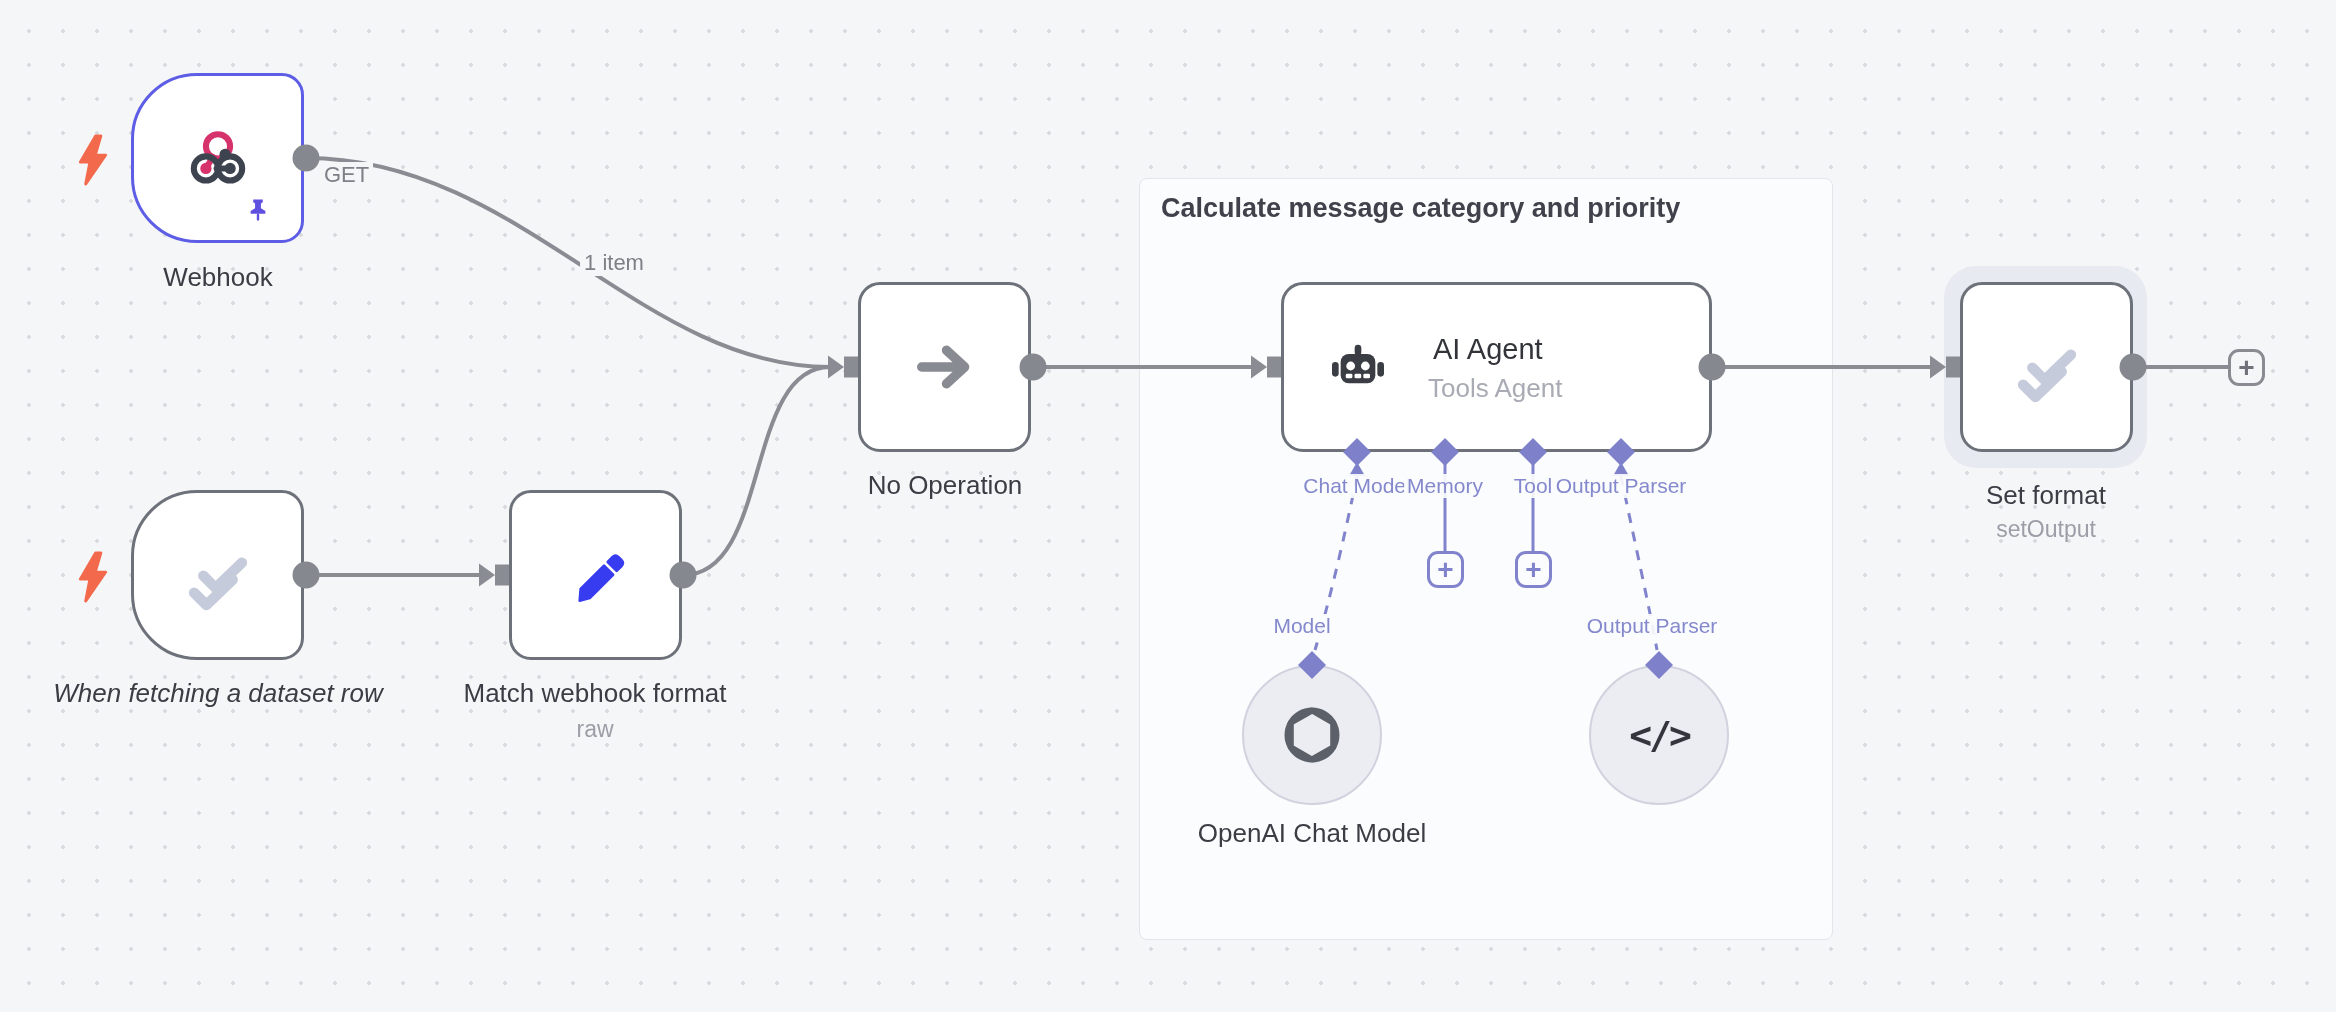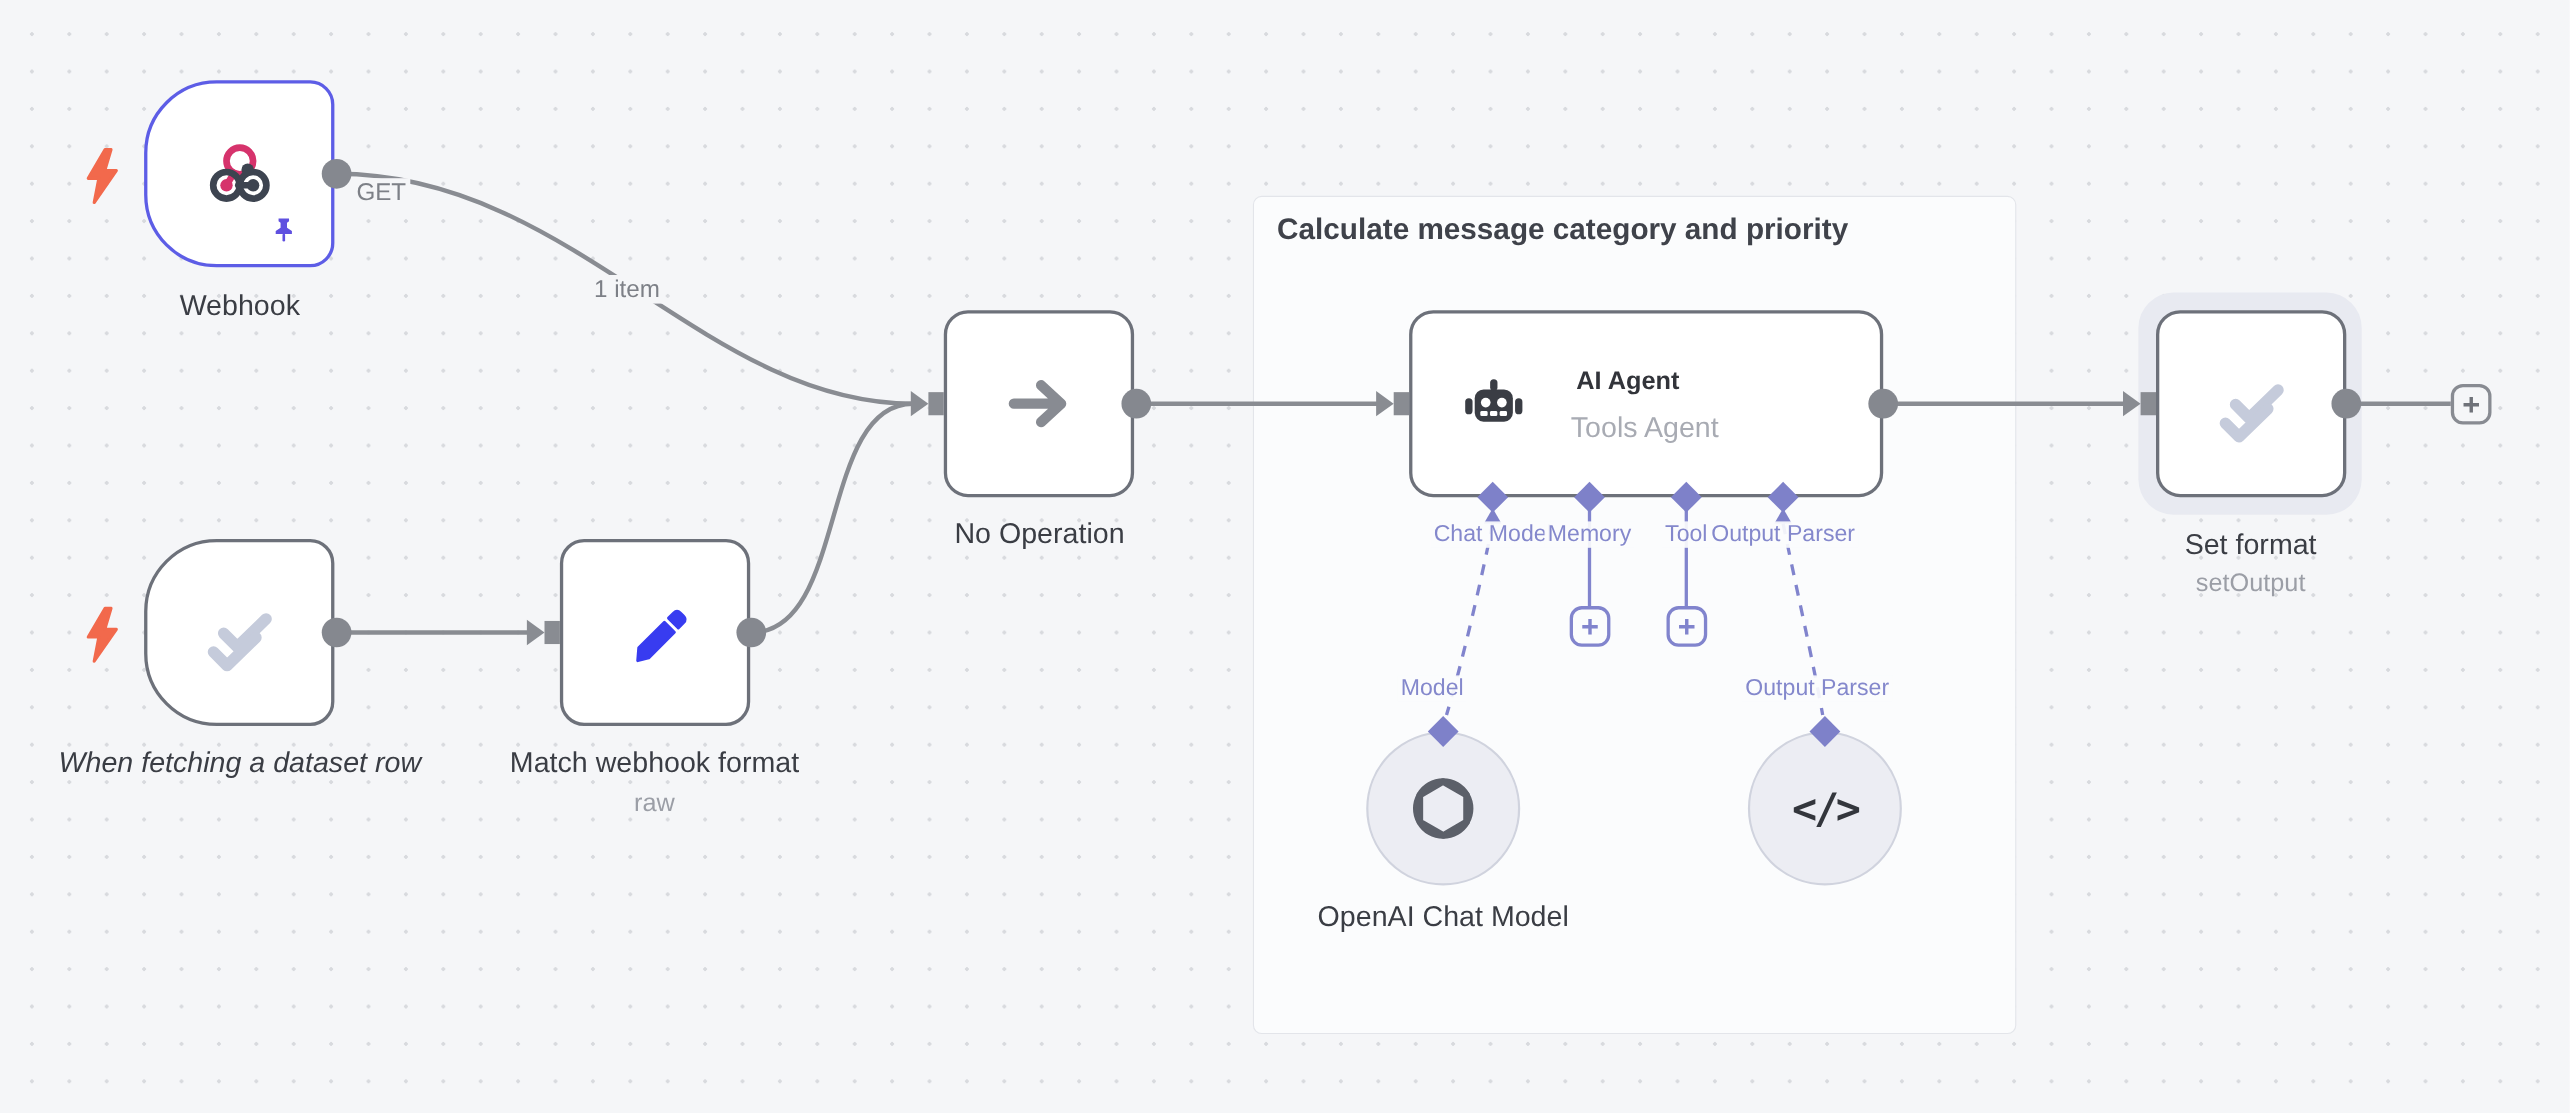--- a/index.html
+++ b/index.html
@@ -43,33 +43,33 @@
   }
   .node-label.wrap{white-space:normal;font-style:italic;}
   .node-sub{
     position:absolute;transform:translateX(-50%);font-size:23px;color:#9b9ea6;
     text-align:center;white-space:nowrap;z-index:4;
   }
   .edge-label{
     position:absolute;font-size:22px;color:#7d8087;background:#f5f6f8;
     padding:0 4px;z-index:4;white-space:nowrap;
   }
-  .center{transform:translateX(-50%);}
+  .center{transform:translateX(-50%);margin-left:44px;}
   .conn-label{
     position:absolute;transform:translateX(-50%);font-size:21px;color:#8488cc;
     background:rgba(251,252,253,.92);padding:0 3px;white-space:nowrap;z-index:4;
   }
   .plus-box{
     position:absolute;width:37px;height:37px;border-radius:11px;box-sizing:border-box;
     display:flex;align-items:center;justify-content:center;
     font-size:28px;font-weight:600;z-index:4;line-height:1;
   }
   .plus-purple{border:3px solid #8184cd;color:#8184cd;background:#fbfcfd;}
   .plus-gray{border:3px solid #888b92;color:#6f7279;background:#f5f6f8;}
-  .ai-title{position:absolute;left:149px;top:48px;font-size:23px;font-weight:700;color:#32343a;text-align:center;}
+  .ai-title{position:absolute;left:149px;top:48px;font-size:29px;font-weight:400;color:#32343a;text-align:center;}
   .ai-sub{position:absolute;left:144px;top:88px;font-size:26px;color:#a8abb3;}
   .ai-icon{position:absolute;left:42px;top:49px;}
   .bolt{position:absolute;z-index:2;}
   .pin{position:absolute;right:30px;bottom:13px;}
   .code-glyph{font-family:"DejaVu Sans Mono",monospace;font-weight:700;font-size:38px;color:#33363c;letter-spacing:-3px;}
 </style>
 </head>
 <body>
 
 <div id="canvas">

